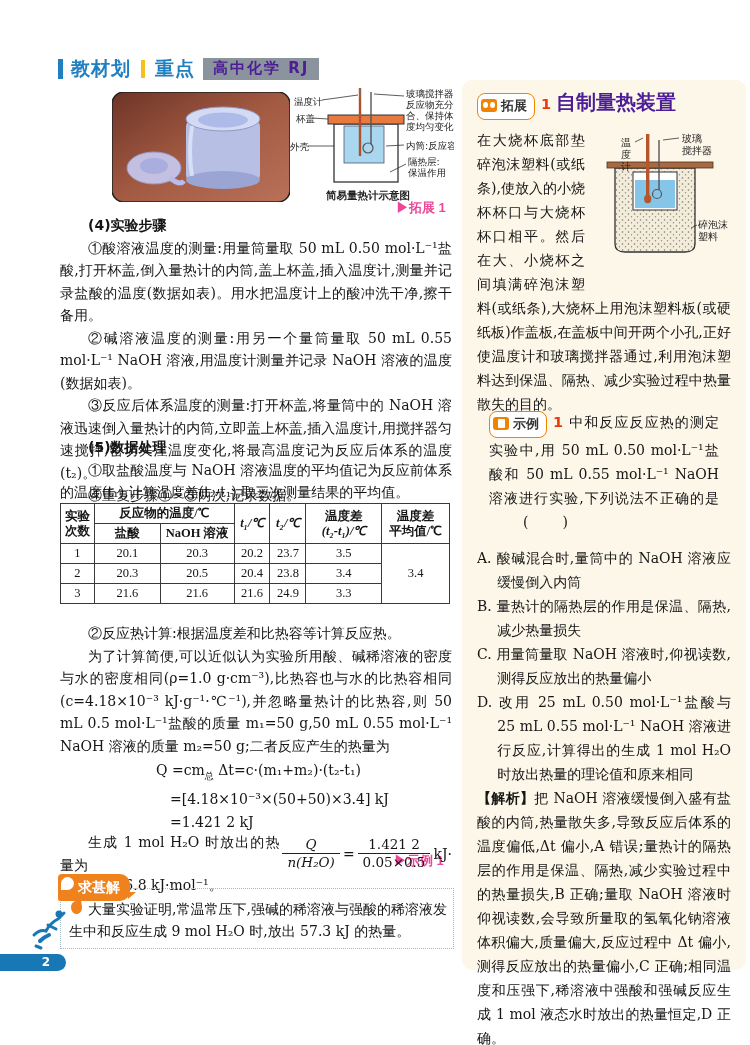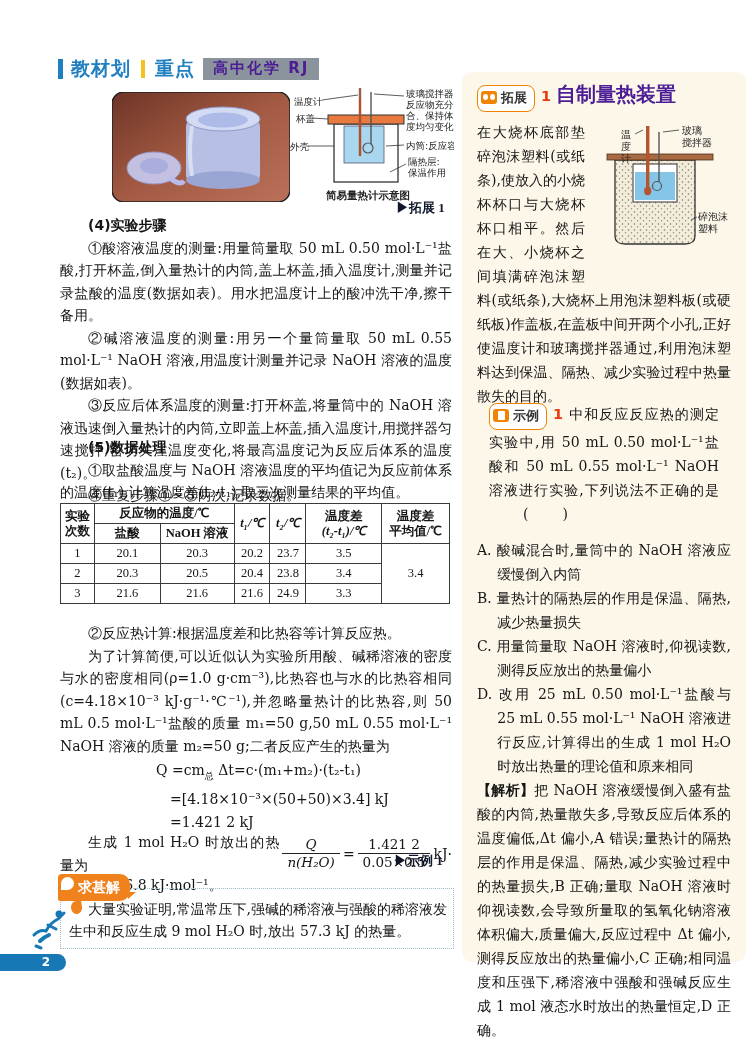--- a/index.html
+++ b/index.html
@@ -12,21 +12,21 @@
        font-family:"DejaVu Sans",sans-serif;font-weight:bold;}
   .hdr .bluebar{width:5px;height:20px;background:#1f7fc0;}
   .hdr .brand{color:#1f7fc0;font-size:19px;letter-spacing:1px;}
   .hdr .ybar{width:4px;height:18px;background:#f5c11e;margin:0 2px;}
   .hdr .subj{background:#8b949c;color:#4c1d95;font-size:15px;padding:1px 10px 2px 10px;
              letter-spacing:2px;}
 
   
   .photo{left:112px;top:92px;}
   .diag1{left:282px;top:84px;}
-  .marker{color:#0f172a;font-family:Liberation Serif, serif;font-weight:bold;font-size:13px;}
+  .marker{color:#ec4899;font-family:Liberation Sans, sans-serif;font-weight:bold;font-size:13px;}
   .mk1{left:396px;top:199px;}
   .mk2{left:394px;top:852px;}
 
   
   .main{left:60px;width:392px;font-size:14px;line-height:22.5px;text-align:justify;}
   .para{text-indent:2em;margin:0;}
   .sec-title{font-family:"DejaVu Sans",sans-serif;font-weight:bold;text-indent:2em;margin:0;}
   #blk-steps{top:214px;}
   #blk-data{top:436px;}
   #blk-table{top:503px;}
@@ -62,21 +62,21 @@
   .leaf{display:inline-block;width:11px;height:13px;background:#f0821e;
         border-radius:65% 0 60% 60%;transform:rotate(-8deg);margin:0 6px 0 2px;}
 
   
   .pagebadge{left:0;top:954px;width:66px;height:17px;background:#1778b5;color:#fff;
              border-radius:0 9px 9px 0;font-family:"DejaVu Sans",sans-serif;font-weight:bold;
              font-size:12px;text-align:right;padding-right:16px;box-sizing:border-box;line-height:17px;}
   .figicon{left:26px;top:905px;}
 
   
-  .sidebar{left:462px;top:72px;width:284px;height:890px;background:#fcf7e9;border-radius:10px;}
+  .sidebar{left:462px;top:80px;width:284px;height:890px;background:#fcf7e9;border-radius:10px;}
   .side-sec{position:absolute;left:15px;width:254px;font-size:14px;line-height:24px;
             text-align:justify;}
   #sec-t{top:10px;}
   #sec-e{top:318px;}
   .badge{display:inline-flex;align-items:center;gap:4px;border:1.5px solid #f08300;
          background:#fff;border-radius:8px;padding:0 7px 1px 3px;
          font-family:"DejaVu Sans",sans-serif;font-weight:bold;font-size:13px;color:#333;
          vertical-align:-3px;}
   .bicon{width:16px;height:13px;background:#f08300;border-radius:3px;position:relative;}
   .bicon.binoc:before,.bicon.binoc:after{content:"";position:absolute;top:3px;width:5px;height:6px;

